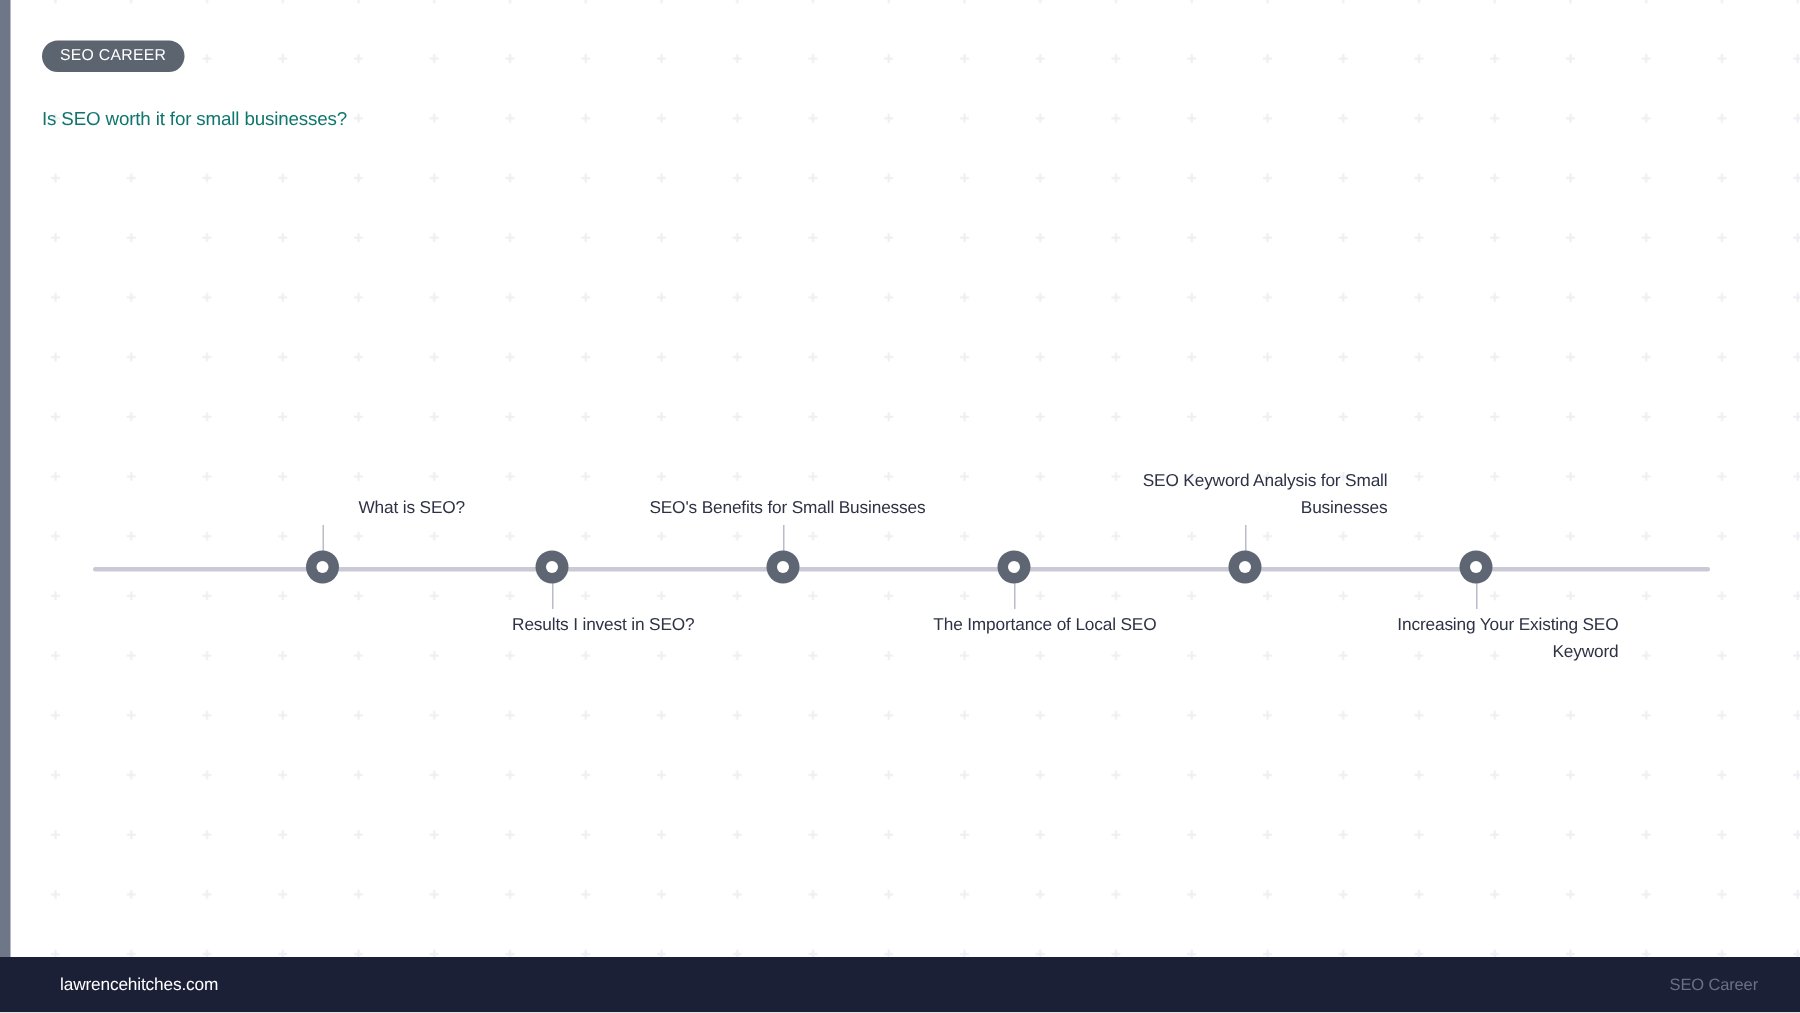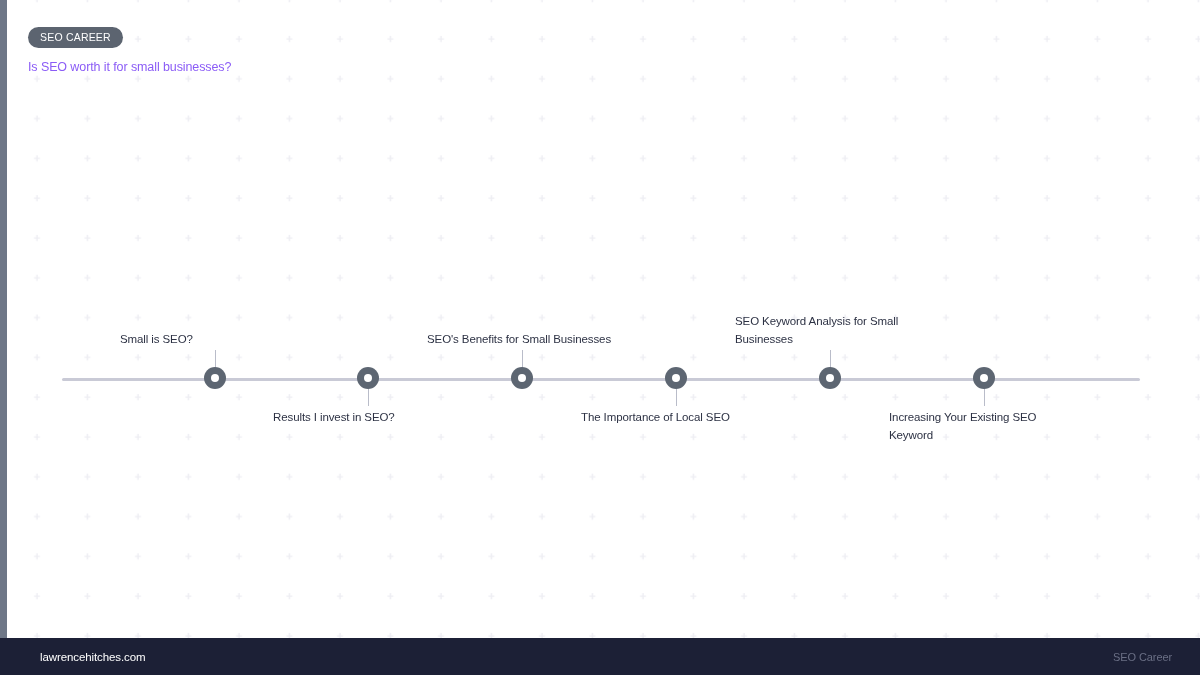--- a/index.html
+++ b/index.html
@@ -58,23 +58,23 @@
     color: #ffffff;
     font-size: 10.5px;
     letter-spacing: 0.2px;
     padding: 4px 12px 4px 12px;
     border-radius: 11px;
     line-height: 13px;
     white-space: nowrap;
   }
 
   #slide-title {
-    margin-top: 11px;
+    margin-top: 23px;
     font-size: 12.5px;
-    color: #8b5cf6;
+    color: #0f766e;
     letter-spacing: -0.1px;
     line-height: 16px;
     white-space: nowrap;
   }
 
   
   #timeline {
     position: absolute;
     left: 0;
     top: 0;
@@ -128,21 +128,21 @@
     width: 1px;
     background: #b9bcc9;
   }
   .tl-stem.up   { top: -28px; height: 18px; }
   .tl-stem.down { top: 10px;  height: 18px; }
 
   .tl-label {
     position: absolute;
     width: 190px;
     left: -95px;
-    text-align: left;
+    text-align: right;
     font-size: 11.5px;
     line-height: 18px;
     color: #2d3244;
     letter-spacing: -0.1px;
     pointer-events: auto;
   }
   .tl-label.up   { bottom: 30px; }
   .tl-label.down { top: 30px; }
 
   
@@ -191,21 +191,21 @@
     <div id="category-badge">SEO CAREER</div>
     <div id="slide-title">Is SEO worth it for small businesses?</div>
   </div>
 
   <div id="timeline">
     <div id="timeline-axis" style="left: 62px; width: 1078px; top: 378px; background: rgb(201, 202, 214);"></div>
 
   <div class="tl-node" style="left: 215px; top: 378px;">
         <div class="tl-stem up"></div>
         <div class="tl-marker" style="background: rgb(93, 102, 114);"></div>
-        <div class="tl-label up" style="color: rgb(45, 50, 68);">Small is SEO?</div>
+        <div class="tl-label up" style="color: rgb(45, 50, 68);">What is SEO?</div>
       </div>
       <div class="tl-node" style="left: 368px; top: 378px;">
         <div class="tl-stem down"></div>
         <div class="tl-marker" style="background: rgb(93, 102, 114);"></div>
         <div class="tl-label down" style="color: rgb(45, 50, 68);">Results I invest in SEO?</div>
       </div>
       <div class="tl-node" style="left: 522px; top: 378px;">
         <div class="tl-stem up"></div>
         <div class="tl-marker" style="background: rgb(93, 102, 114);"></div>
         <div class="tl-label up" style="color: rgb(45, 50, 68); margin-top: 12px;">SEO's Benefits for Small Businesses</div>

